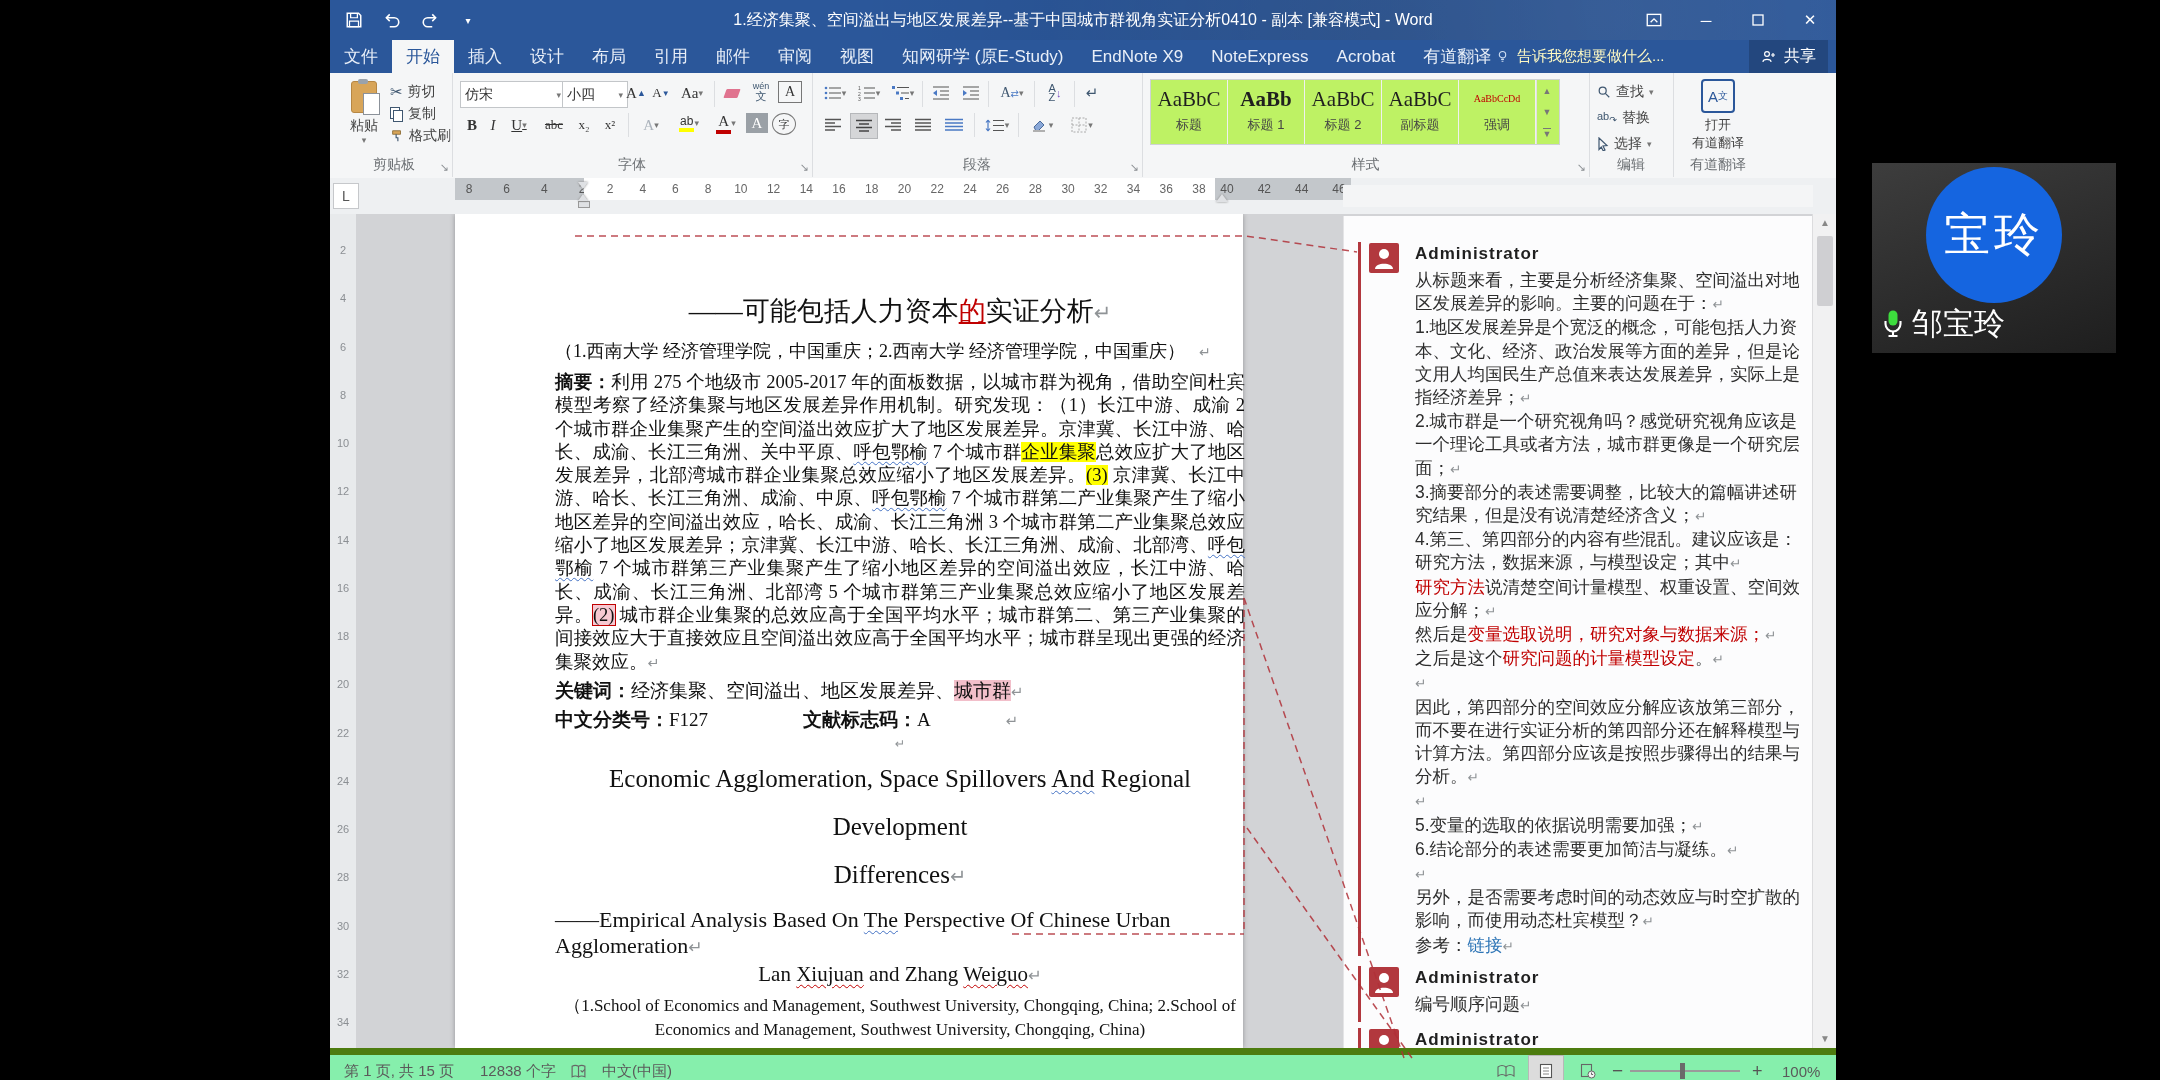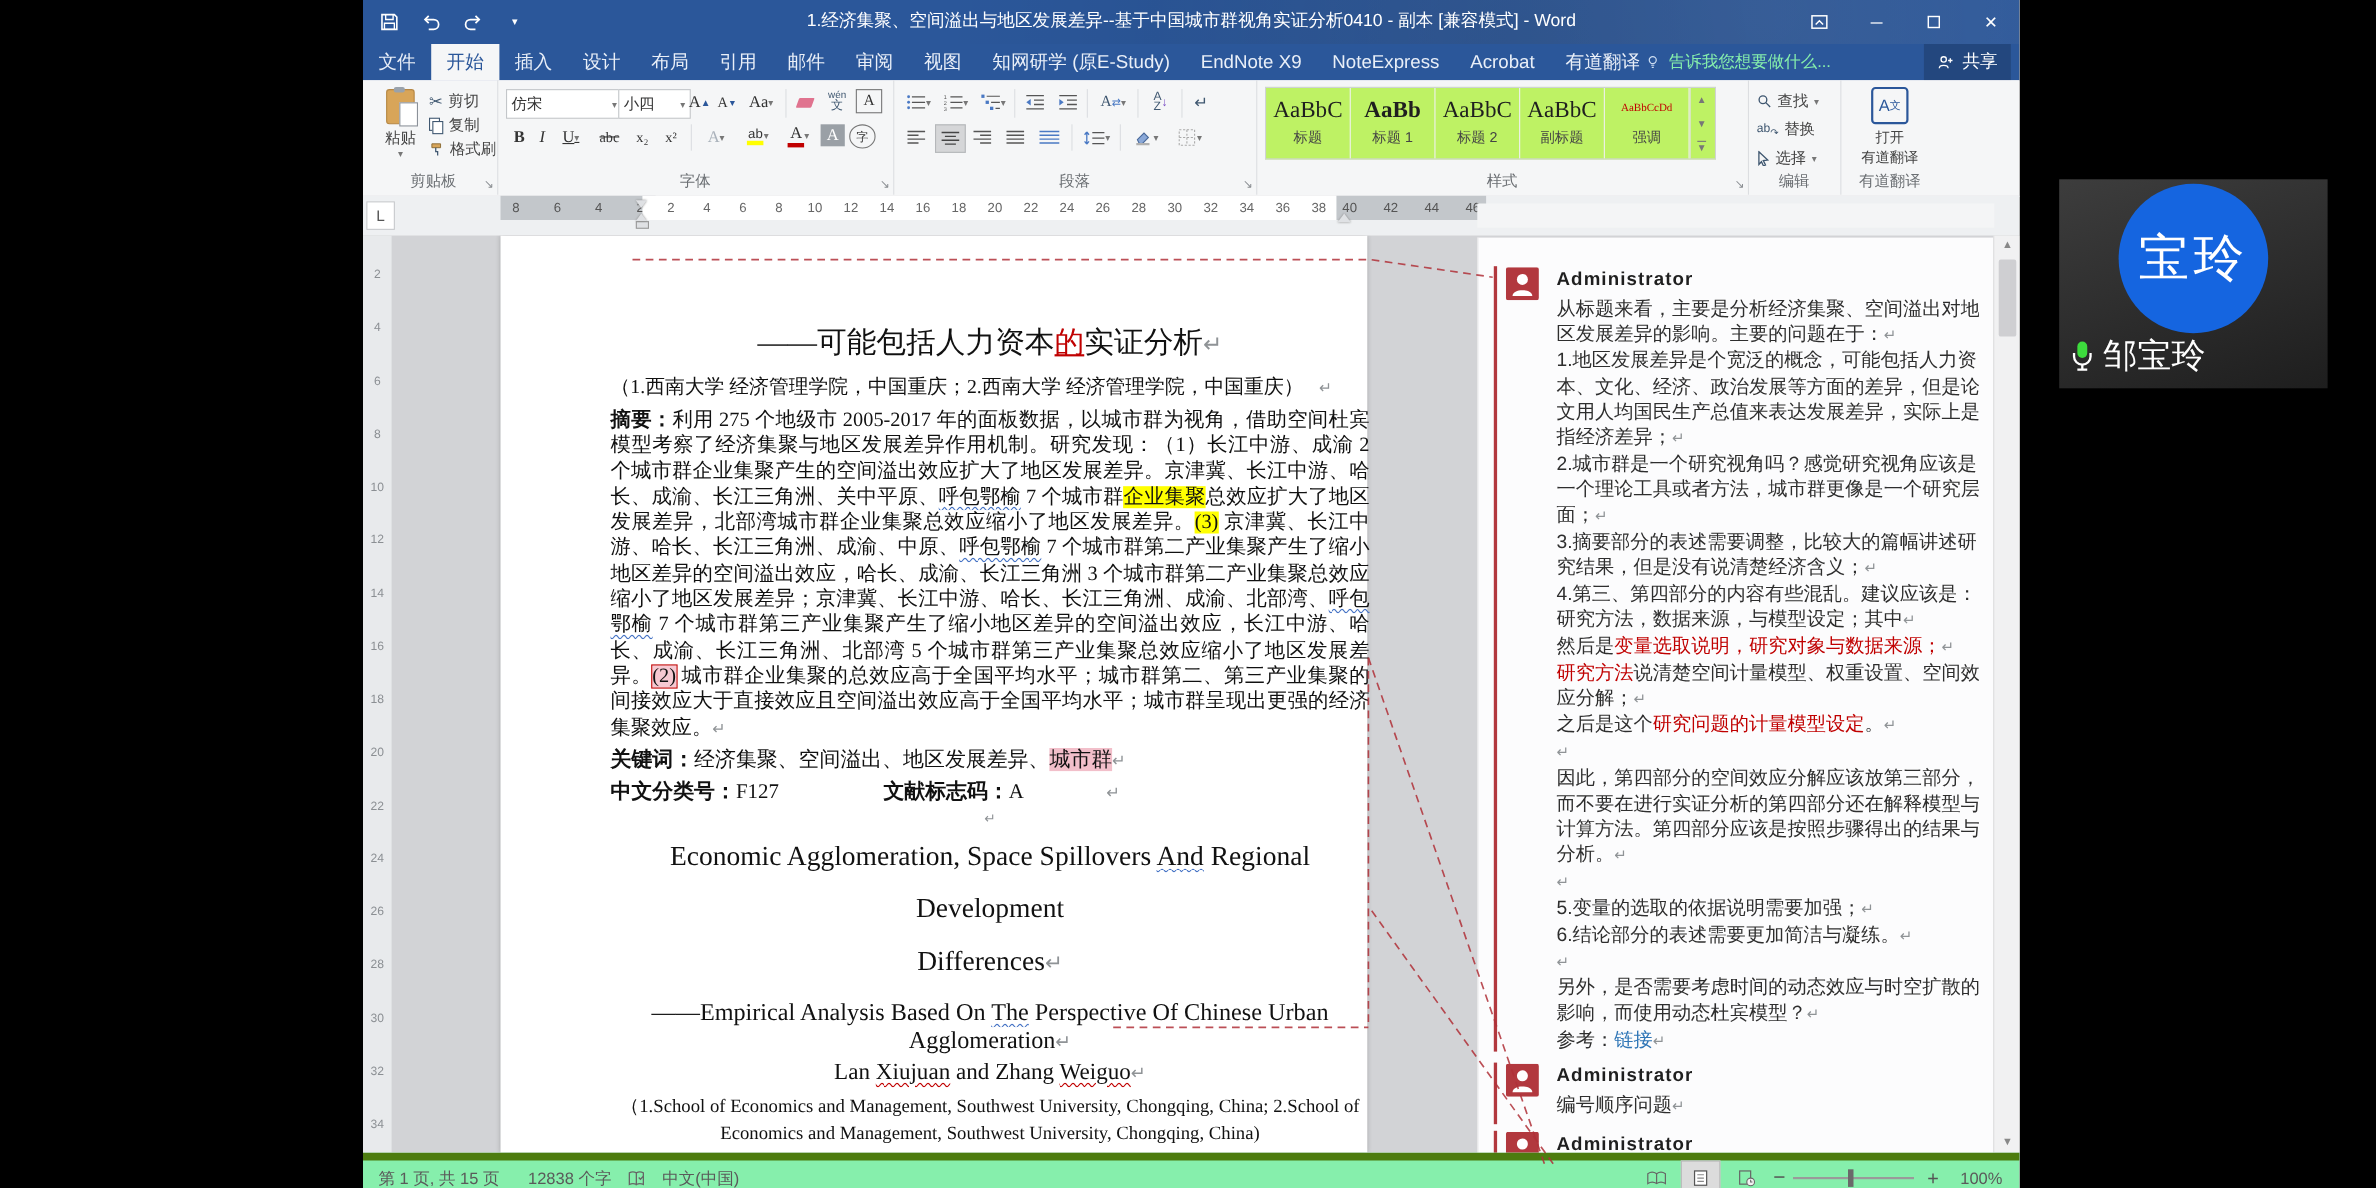--- a/index.html
+++ b/index.html
@@ -14,21 +14,21 @@
   .qat .qbtn{width:24px;height:24px;display:flex;align-items:center;justify-content:center;color:#fff}
   .tb-title{position:absolute;left:0;right:0;top:0;height:40px;line-height:40px;text-align:center;
     color:#fff;font-size:16px;white-space:nowrap;overflow:hidden}
   .winctl{position:absolute;right:0;top:0;height:40px;display:flex}
   .winctl .wbtn{width:52px;height:40px;display:flex;align-items:center;justify-content:center;color:#fff;font-size:15px}
   
   .tabrow{position:absolute;left:0;top:40px;width:100%;height:33px;background:#2b579a}
   .rtab{display:inline-block;padding:0 14px;line-height:33px;font-size:17px;color:#e9eff8;white-space:nowrap}
   .rtab.active{background:#f5f6f7;color:#2b579a}
   .tellme{position:absolute;left:1165px;top:0;height:33px;display:flex;align-items:center;gap:7px;
-    color:#86efac;font-size:15px;white-space:nowrap}
+    color:#fef9c3;font-size:15px;white-space:nowrap}
   .share{position:absolute;right:8px;top:0;height:33px;display:flex;align-items:center;gap:7px;
     padding:0 12px;background:rgba(0,0,0,.18);color:#fff;font-size:16px}
   
   .ribbon{position:absolute;left:0;top:73px;width:100%;height:105px;background:#f5f6f7;border-bottom:1px solid #d4d6d9}
   .grp{position:absolute;top:0;height:104px;border-right:1px solid #dcdee1}
   .glabel{position:absolute;left:0;right:0;bottom:3px;text-align:center;font-size:14px;color:#6b6f73;white-space:nowrap}
   .launch{position:absolute;right:3px;bottom:3px;font-size:11px;color:#8b8f93}
   .ic-txt{color:#3f5770;font-size:15px}
   .sbtn{display:flex;align-items:center;gap:5px;font-size:14px;color:#444;height:22px;white-space:nowrap}
   .combo{position:absolute;height:25px;background:#fff;border:1px solid #c3c6c9;font-size:14px;color:#333;
@@ -64,21 +64,21 @@
     font-family:"Liberation Serif","DejaVu Serif",serif;font-size:33px;letter-spacing:1px;color:#111}
   .column{position:absolute;left:100px;top:80px;width:690px;color:#111}
   .c-sub{font-family:"Liberation Serif",serif;font-size:27px;text-align:center;line-height:34px}
   .c-auth{font-family:"Liberation Serif",serif;font-size:19px;text-align:center;margin-top:8px}
   .c-aff{font-family:"Liberation Serif",serif;font-size:18px;text-align:left;margin-top:9px}
   .c-abs{font-family:"Liberation Serif",serif;font-size:18.5px;line-height:23.3px;text-align:justify;margin-top:8px}
   .c-kw{font-family:"Liberation Serif",serif;font-size:19px;line-height:26px;margin-top:3px}
   .c-cls{font-family:"Liberation Serif",serif;font-size:19px;line-height:26px;margin-top:2px}
   .c-blank{text-align:center;font-size:15px;margin-top:2px}
   .c-entitle{font-family:"Liberation Serif",serif;font-size:25px;line-height:48px;text-align:center;margin-top:4px}
-  .c-ensub{font-family:"Liberation Serif",serif;font-size:22px;text-align:center;margin-top:6px}
+  .c-ensub{font-family:"Liberation Serif",serif;font-size:22px;text-align:left;margin-top:6px}
   .c-enauth{font-family:"Liberation Serif",serif;font-size:21px;text-align:center;margin-top:3px}
   .c-enaff{font-family:"Liberation Serif",serif;font-size:17px;line-height:24px;text-align:center;margin-top:7px}
   
   .b{font-weight:bold}
   .red{color:#c00000}
   .ins{color:#c00000;text-decoration:underline}
   .hlY{background:#ffff00}
   .hlP{background:#f2bfca}
   .box{background:#f6c9d2;outline:1.5px solid #c00000}
   .wavB{text-decoration:underline;text-decoration-style:wavy;text-decoration-color:#4472c4;text-underline-offset:3px;text-decoration-thickness:1px}
@@ -520,22 +520,22 @@
               <circle cx="15" cy="11" r="5" fill="#fff"></circle>
               <path d="M6 26c0-7 18-7 18 0z" fill="#fff"></path>
             </svg>
           <div class="cauthor">Administrator</div>
           <div class="cbody">
               <div class="cpara"><span>从标题来看，主要是分析经济集聚、空间溢出对地区发展差异的影响。主要的问题在于：</span><span class="pilc">↵</span></div>
               <div class="cpara"><span>1.地区发展差异是个宽泛的概念，可能包括人力资本、文化、经济、政治发展等方面的差异，但是论文用人均国民生产总值来表达发展差异，实际上是指经济差异；</span><span class="pilc">↵</span></div>
               <div class="cpara"><span>2.城市群是一个研究视角吗？感觉研究视角应该是一个理论工具或者方法，城市群更像是一个研究层面；</span><span class="pilc">↵</span></div>
               <div class="cpara"><span>3.摘要部分的表述需要调整，比较大的篇幅讲述研究结果，但是没有说清楚经济含义；</span><span class="pilc">↵</span></div>
               <div class="cpara"><span>4.第三、第四部分的内容有些混乱。建议应该是：研究方法，数据来源，与模型设定；其中</span><span class="pilc">↵</span></div>
+              <div class="cpara"><span class="red">研究方法</span><span>说清楚空间计量模型、权重设置、空间效应分解；</span><span class="pilc">↵</span></div>
               <div class="cpara"><span>然后是</span><span class="red">变量选取说明，研究对象与数据来源；</span><span class="pilc">↵</span></div>
-              <div class="cpara"><span class="red">研究方法</span><span>说清楚空间计量模型、权重设置、空间效应分解；</span><span class="pilc">↵</span></div>
               <div class="cpara"><span>之后是这个</span><span class="red">研究问题的计量模型设定</span><span>。</span><span class="pilc">↵</span></div>
               <div class="cpara"><span class="pilc">↵</span></div>
               <div class="cpara"><span>因此，第四部分的空间效应分解应该放第三部分，而不要在进行实证分析的第四部分还在解释模型与计算方法。第四部分应该是按照步骤得出的结果与分析。</span><span class="pilc">↵</span></div>
               <div class="cpara"><span class="pilc">↵</span></div>
               <div class="cpara"><span>5.变量的选取的依据说明需要加强；</span><span class="pilc">↵</span></div>
               <div class="cpara"><span>6.结论部分的表述需要更加简洁与凝练。</span><span class="pilc">↵</span></div>
               <div class="cpara"><span class="pilc">↵</span></div>
               <div class="cpara"><span>另外，是否需要考虑时间的动态效应与时空扩散的影响，而使用动态杜宾模型？</span><span class="pilc">↵</span></div>
               <div class="cpara"><span>参考：</span><span class="link">链接</span><span class="pilc">↵</span></div>
             </div>

